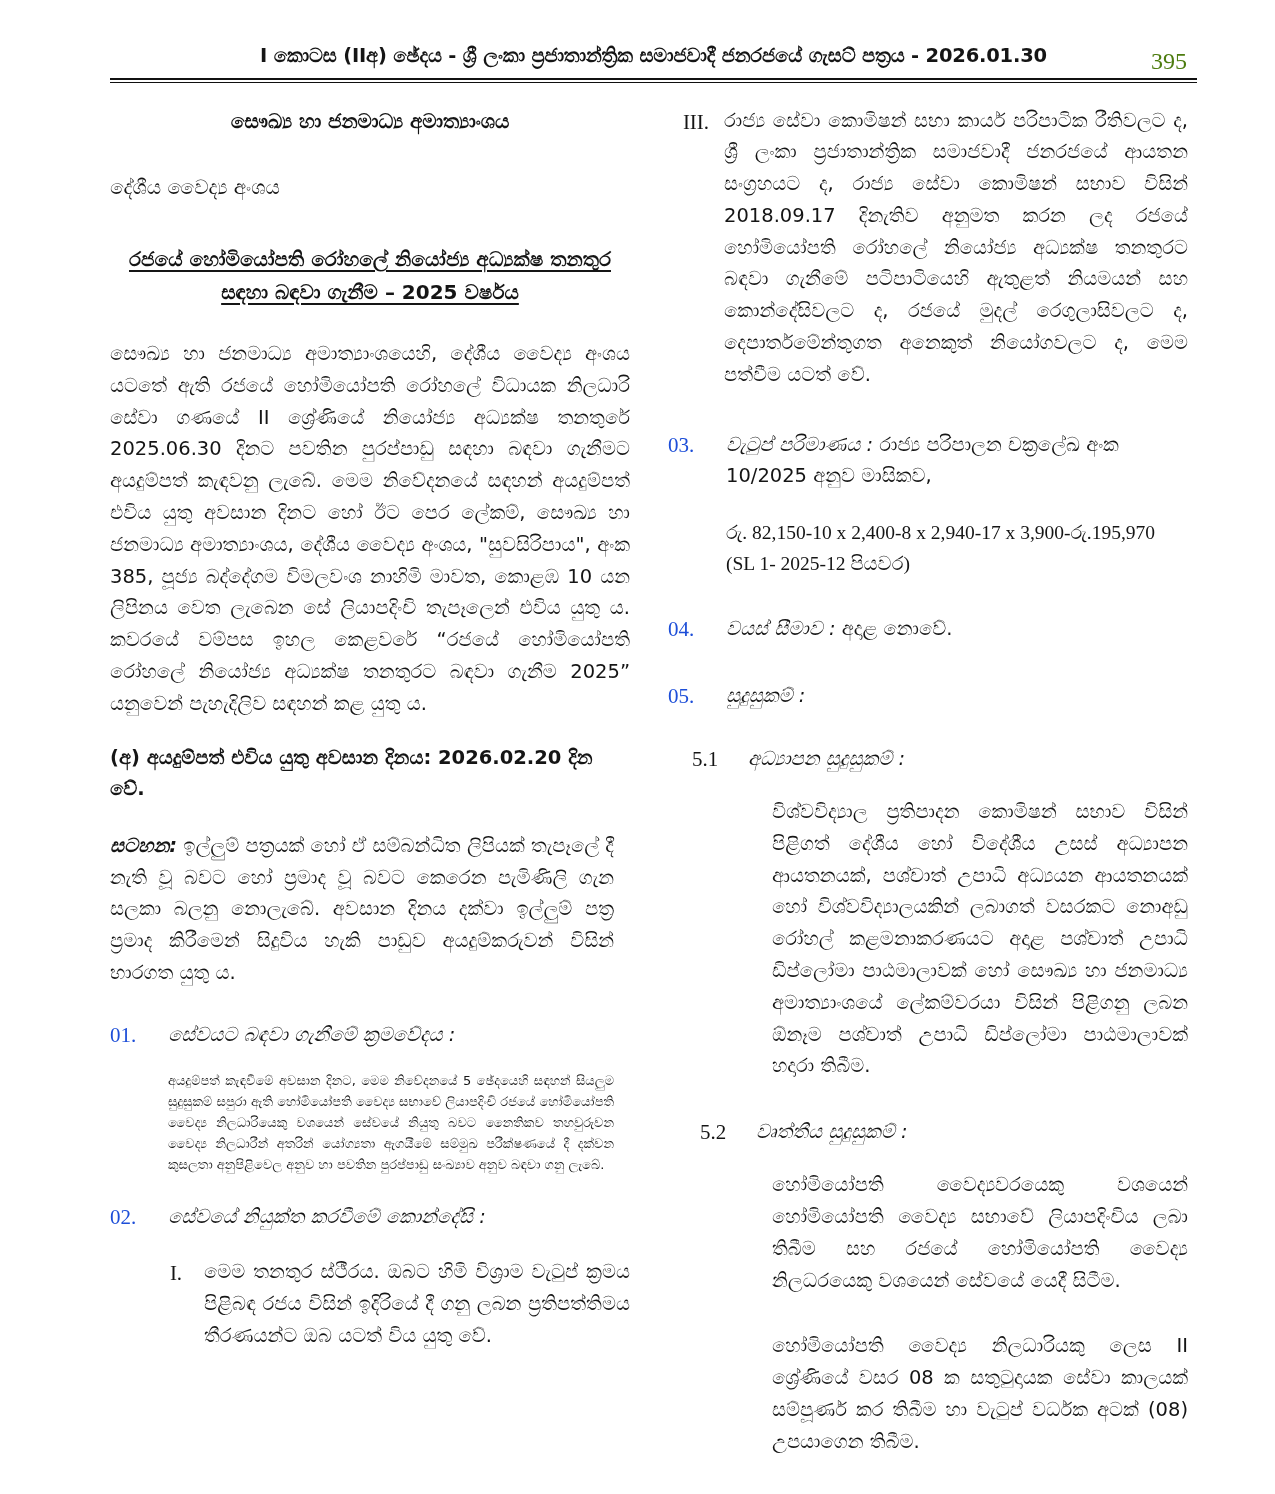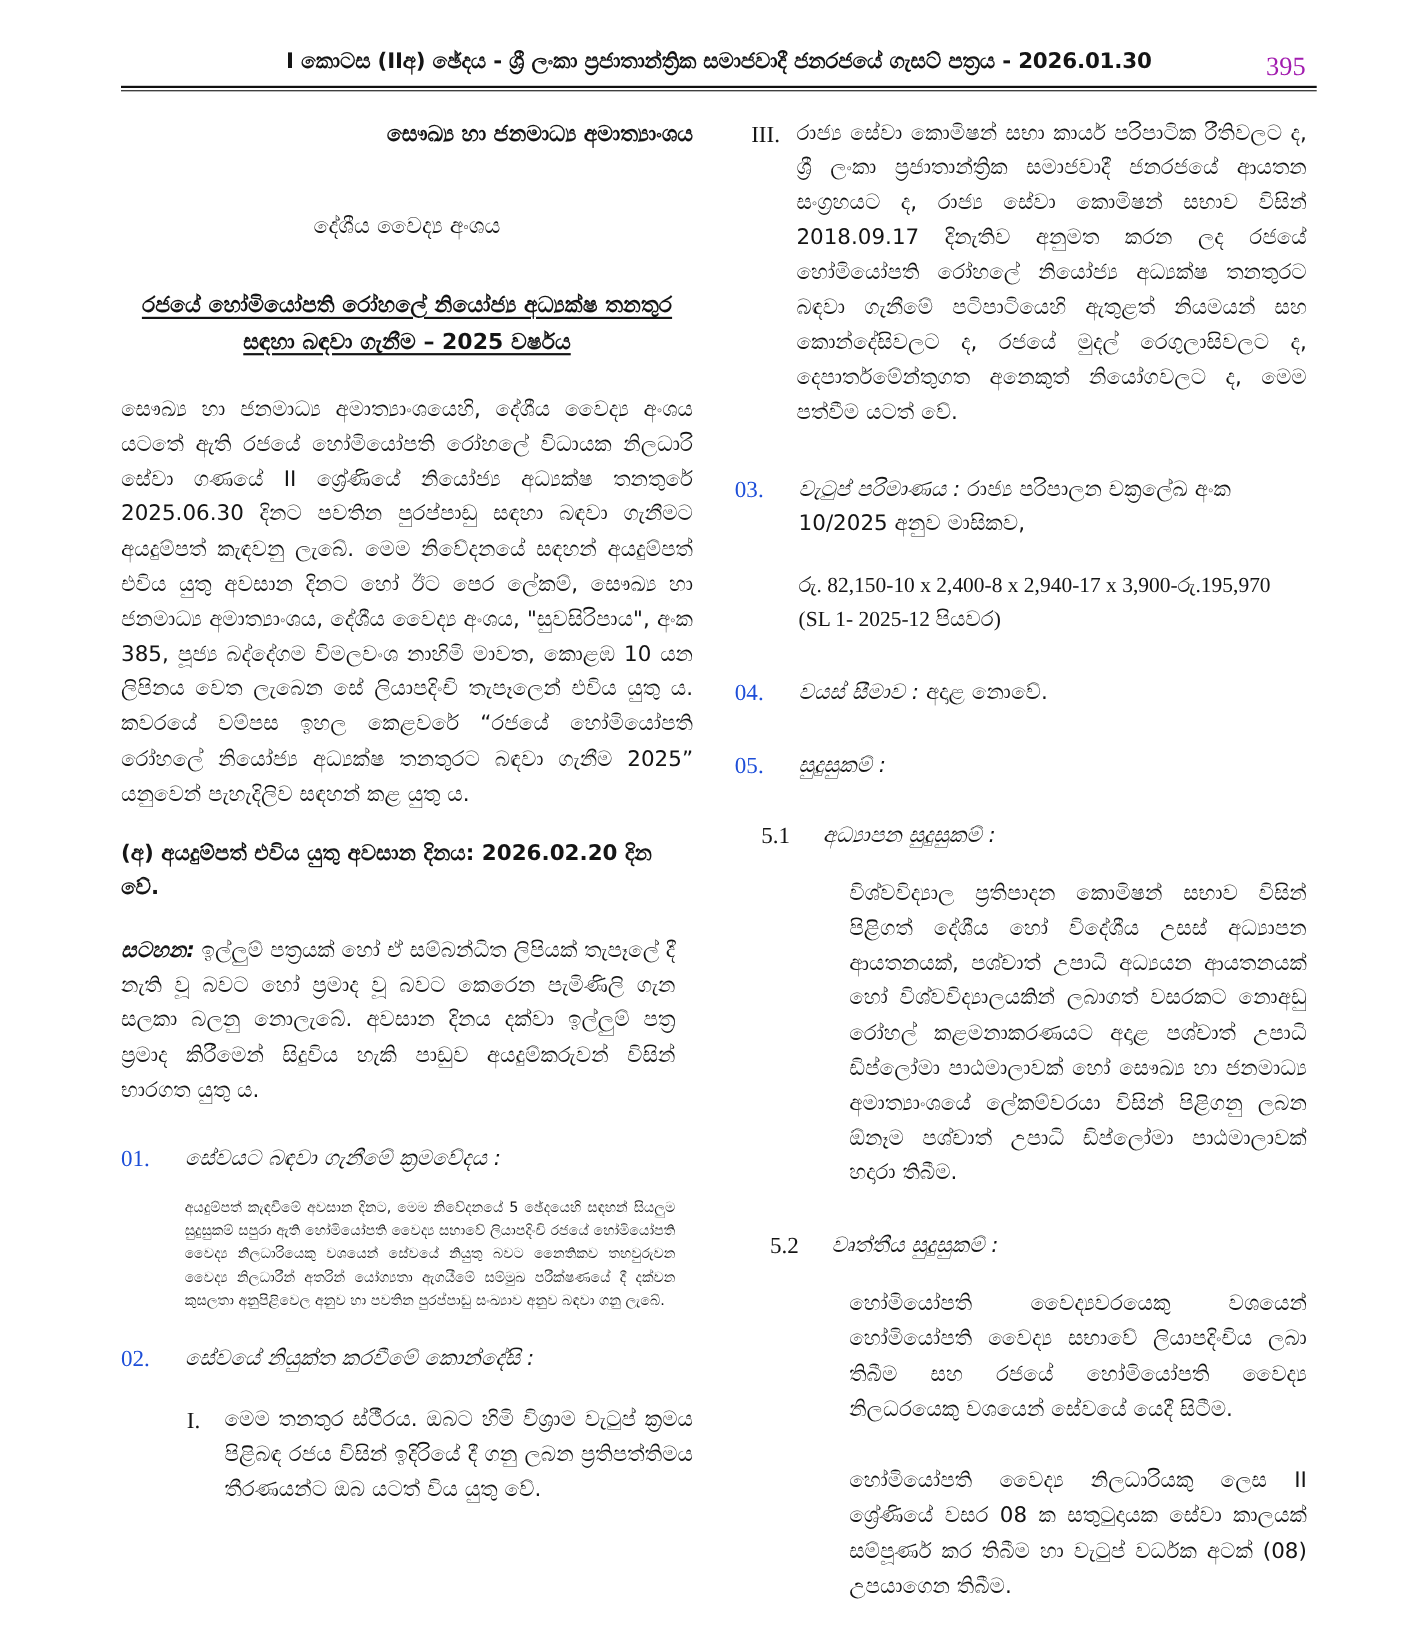--- a/index.html
+++ b/index.html
@@ -38,21 +38,21 @@
     letter-spacing: -0.2px;
     white-space: nowrap;
     color: #111;
   }
   .header-page-no {
     position: absolute;
     right: 10px;
     bottom: 3px;
     font-family: "Liberation Serif", serif;
     font-size: 24px;
-    color: #a21caf;
+    color: #4d7c0f;
     margin-left: 32px;
   }
   .rule-double {
     border-top: 2.4px solid #111;
     border-bottom: 1.2px solid #111;
     height: 2px;
     margin: 0 0 22px 0;
   }
 
   
@@ -69,27 +69,27 @@
   
   .si {
     font-family: "DejaVu Sans", sans-serif;
     font-size: 19.5px;
     line-height: 1.62;
     color: #151515;
   }
   .ministry {
     font-weight: bold;
     font-size: 20px;
-    text-align: right;
-    margin: 0 0 52px 0;
+    text-align: center;
+    margin: 0 0 34px 0;
     letter-spacing: -0.1px;
   }
   .division {
     font-size: 20px;
-    text-align: center;
+    text-align: left;
     margin: 0 0 40px 0;
   }
   .doc-title {
     font-weight: bold;
     font-size: 20px;
     text-align: center;
     line-height: 1.62;
     margin: 0 0 30px 0;
   }
   .doc-title span.u {

